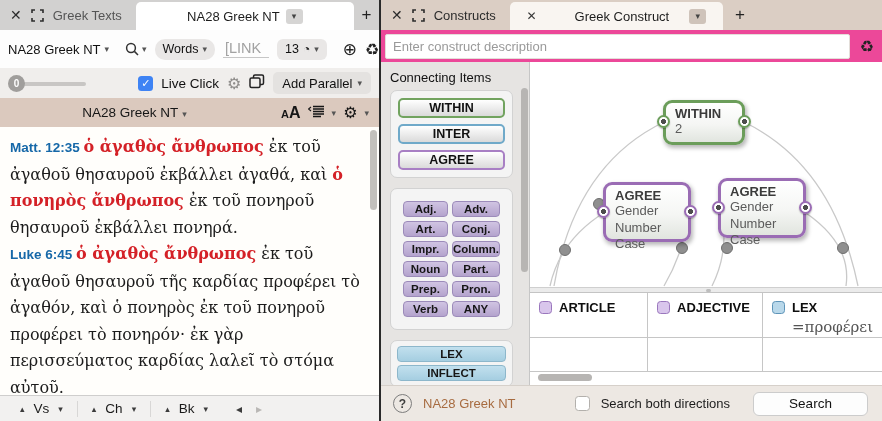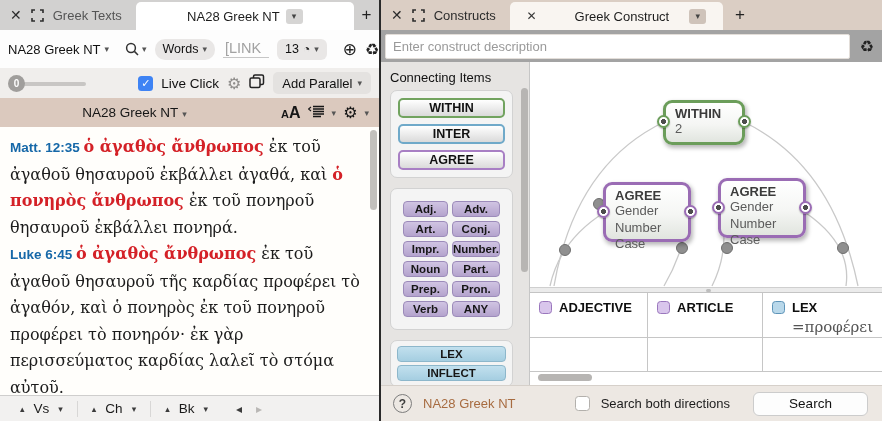--- a/index.html
+++ b/index.html
@@ -73,21 +73,21 @@
   .l-nav { position:absolute; left:0; right:0; bottom:0; height:26px; background:#f2f1f0; border-top:1px solid #cfcecd; display:flex; align-items:center; padding:0 6px; }
   .nav-group { display:flex; align-items:center; gap:9px; padding:0 14px; height:16px; }
   .nav-group + .nav-group { border-left:1px solid #d8d7d6; }
   .nav-tri { font-size:9px; color:#3c3c3c; }
   .nav-lbl { font-size:13.5px; color:#1a1a1a; }
   .nav-arrows { display:flex; align-items:center; gap:14px; padding-left:14px; }
   .arr-l { color:#3c3c3c; font-size:12px; }
   .arr-r { color:#b9b7b5; font-size:12px; }
 
   
-  .r-desc { height:32px; background:#a3a3a3; display:flex; align-items:center; padding:0 8px 0 4px; gap:10px; }
+  .r-desc { height:32px; background:#ec4899; display:flex; align-items:center; padding:0 8px 0 4px; gap:10px; }
   .desc-input { flex:1; height:25px; background:#fff; border:1px solid #e3ded9; border-radius:2px; font-size:13px; color:#222; padding:0 7px; outline:none; font-family:"Liberation Sans",sans-serif; }
   .desc-input::placeholder { color:#9a9a9a; }
 
   .r-main { position:absolute; top:62px; left:0; right:0; bottom:36px; display:flex; }
   .palette { width:149px; background:#e6e4e2; border-right:1px solid #c6c6c6; padding:8px 0 0 9px; position:relative; overflow:hidden; }
   .pal-label { font-size:13px; color:#111; margin-bottom:5px; }
   .group { width:123px; background:#f4f4f4; border:1px solid #d2d2d2; border-radius:7px; padding:7px 7px; display:grid; gap:6px; margin-bottom:10px; }
   .conn-btn { height:20px; border-radius:5px; border:2px solid #888; background:linear-gradient(#ffffff,#dadada); font-size:12.5px; font-weight:bold; color:#111; display:flex; align-items:center; justify-content:center; }
   .b-within { border-color:#71a35f; }
   .b-inter  { border-color:#6fa9c9;text-align:right; }
@@ -284,21 +284,21 @@
             <div class="conn-btn b-within">WITHIN</div>
             <div class="conn-btn b-inter">INTER</div>
             <div class="conn-btn b-agree">AGREE</div>
           </div>
         <div class="group group-grid" id="col-group">
             <div class="col-btn">Adj.</div>
             <div class="col-btn">Adv.</div>
             <div class="col-btn">Art.</div>
             <div class="col-btn">Conj.</div>
             <div class="col-btn">Impr.</div>
-            <div class="col-btn">Number.</div>
+            <div class="col-btn">Column.</div>
             <div class="col-btn">Noun</div>
             <div class="col-btn">Part.</div>
             <div class="col-btn">Prep.</div>
             <div class="col-btn">Pron.</div>
             <div class="col-btn">Verb</div>
             <div class="col-btn">ANY</div>
           </div>
         <div class="group group-mods" id="mod-group">
             <div class="mod-btn">LEX</div>
             <div class="mod-btn">INFLECT</div>
@@ -344,27 +344,27 @@
           <span class="knob knob-r"></span>
         </div>
 
         <div class="splitter">
             <span class="grip"></span>
           </div>
         <div class="ctable" id="ctable">
             <div class="ccell">
               <div class="chead">
                 <span class="citem-ic ic-purple"></span>
-                <span class="chead-lbl">ADJECTIVE</span>
+                <span class="chead-lbl">ARTICLE</span>
               </div>
             </div>
             <div class="ccell">
               <div class="chead">
                 <span class="citem-ic ic-purple"></span>
-                <span class="chead-lbl">ARTICLE</span>
+                <span class="chead-lbl">ADJECTIVE</span>
               </div>
             </div>
             <div class="ccell">
               <div class="chead">
                 <span class="citem-ic ic-blue"></span>
                 <span class="chead-lbl">LEX</span>
               </div>
               <div class="cval">=προφέρει</div>
             </div>
             <div class="ccell"></div>

